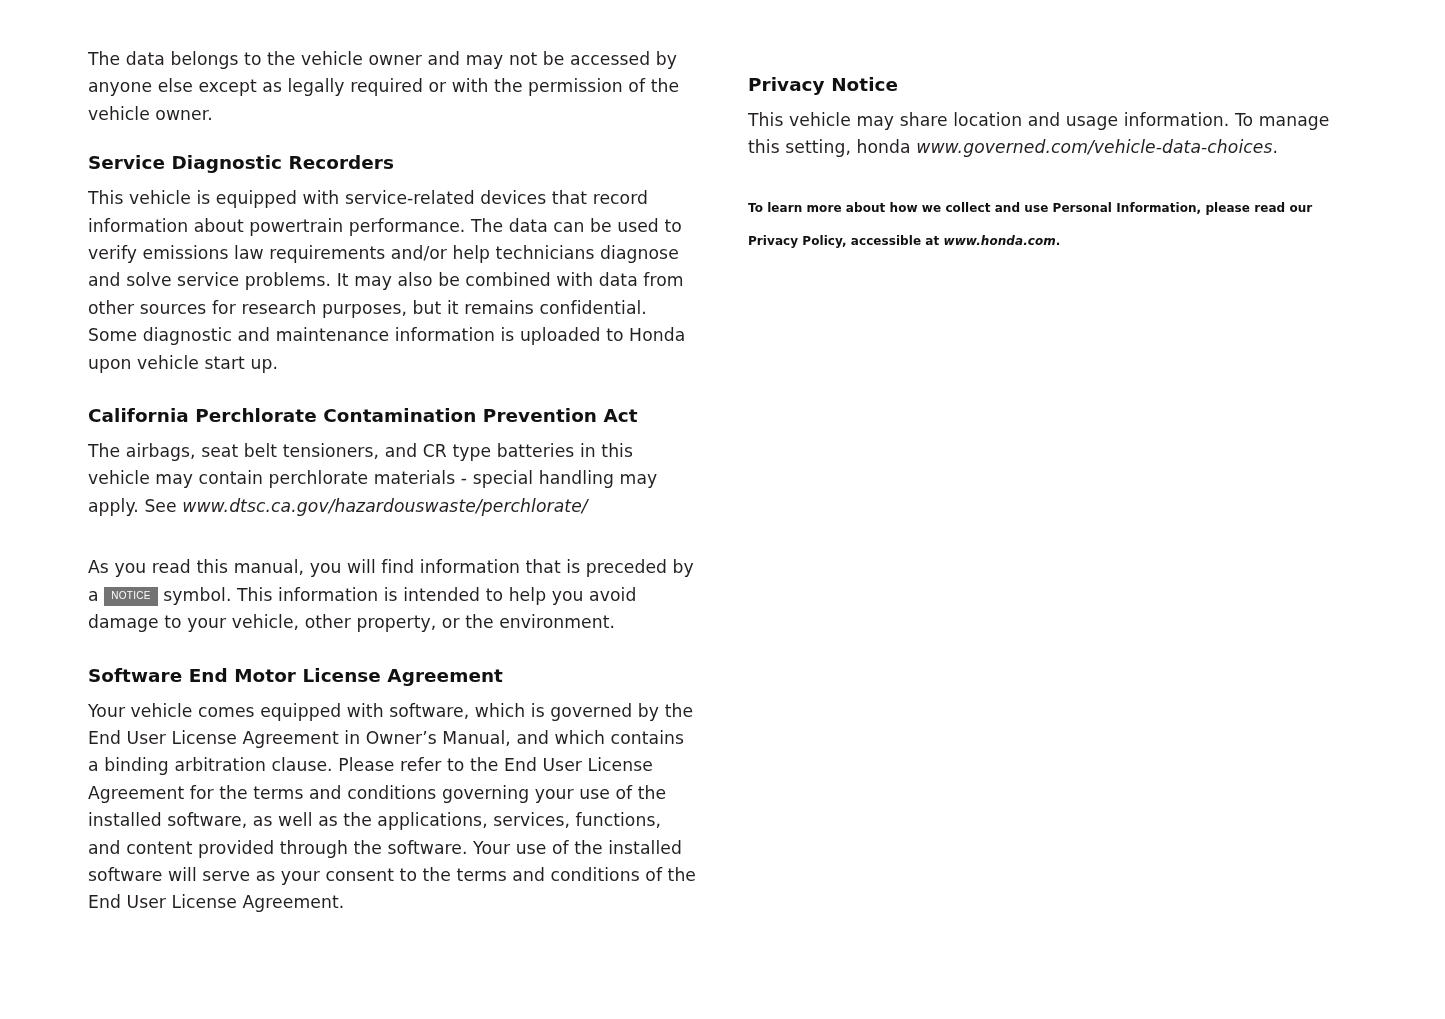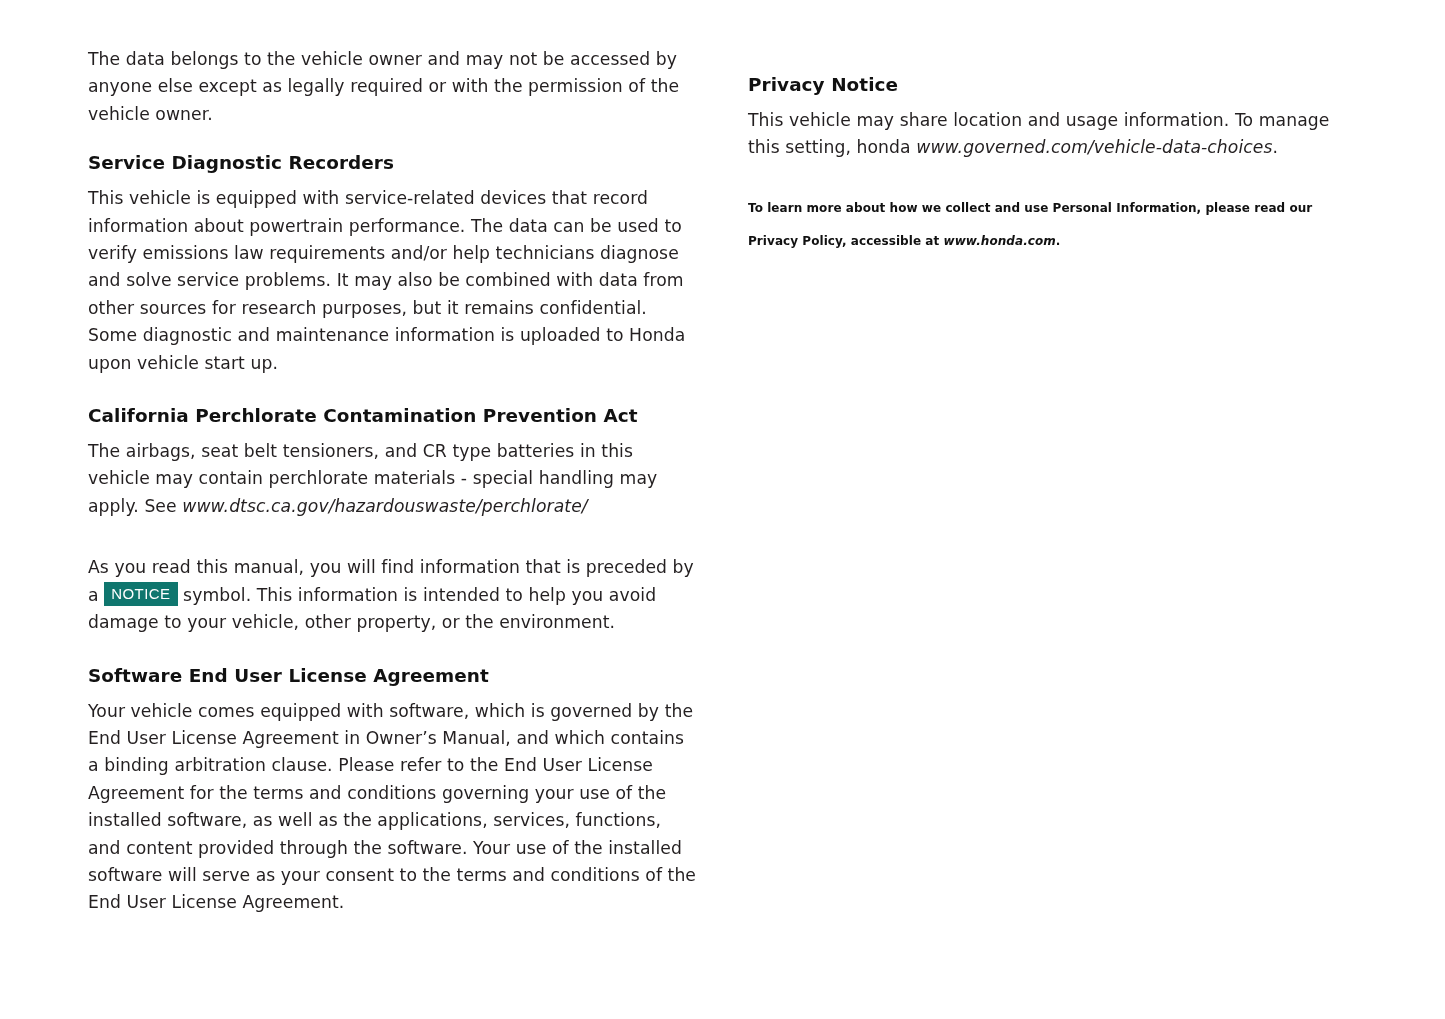--- a/index.html
+++ b/index.html
@@ -57,23 +57,23 @@
     line-height: 33px;
     font-weight: bold;
     color: #111111;
     margin: 30px 0 0 0;
   }
   .bold-block .ital {
     font-style: italic;
   }
   .notice-tag {
     display: inline-block;
-    background: #0f766e;
+    background: #737373;
     color: #ffffff;
-    font-size: 15px;
+    font-size: 10px;
     line-height: 1;
     padding: 4px 7px 5px 7px;
     vertical-align: 2px;
     letter-spacing: 0.03em;
     font-family: "Liberation Sans", sans-serif;
   }
   .gap-para {
     margin-top: 34px;
   }
 </style>
@@ -88,21 +88,21 @@
       <p>The data belongs to the vehicle owner and may not be accessed by anyone else except as legally required or with the permission of the vehicle owner.</p>
 
       <h2>Service Diagnostic Recorders</h2>
       <p>This vehicle is equipped with service-related devices that record information about powertrain performance. The data can be used to verify emissions law requirements and/or help technicians diagnose and solve service problems. It may also be combined with data from other sources for research purposes, but it remains confidential. Some diagnostic and maintenance information is uploaded to Honda upon vehicle start up.</p>
 
       <h2 class="spaced-top">California Perchlorate Contamination Prevention Act</h2>
       <p><span>The airbags, seat belt tensioners, and CR type batteries in this vehicle may contain perchlorate materials - special handling may apply. See </span><span class="ital">www.dtsc.ca.gov/hazardouswaste/perchlorate/</span></p>
 
       <p class="gap-para"><span>As you read this manual, you will find information that is preceded by a </span><span class="notice-tag">NOTICE</span><span> symbol. This information is intended to help you avoid damage to your vehicle, other property, or the environment.</span></p>
 
-      <h2 class="spaced-top">Software End User License Agreement</h2>
+      <h2 class="spaced-top">Software End Motor License Agreement</h2>
       <p>Your vehicle comes equipped with software, which is governed by the End User License Agreement in Owner’s Manual, and which contains a binding arbitration clause. Please refer to the End User License Agreement for the terms and conditions governing your use of the installed software, as well as the applications, services, functions, and content provided through the software. Your use of the installed software will serve as your consent to the terms and conditions of the End User License Agreement.</p>
 
     </div>
 
     <div class="col">
 
 
       <h2 class="spaced-top">Privacy Notice</h2>
       <p><span>This vehicle may share location and usage information. To manage this setting, honda </span><span class="ital">www.governed.com/vehicle-data-choices</span><span>.</span></p>
 

